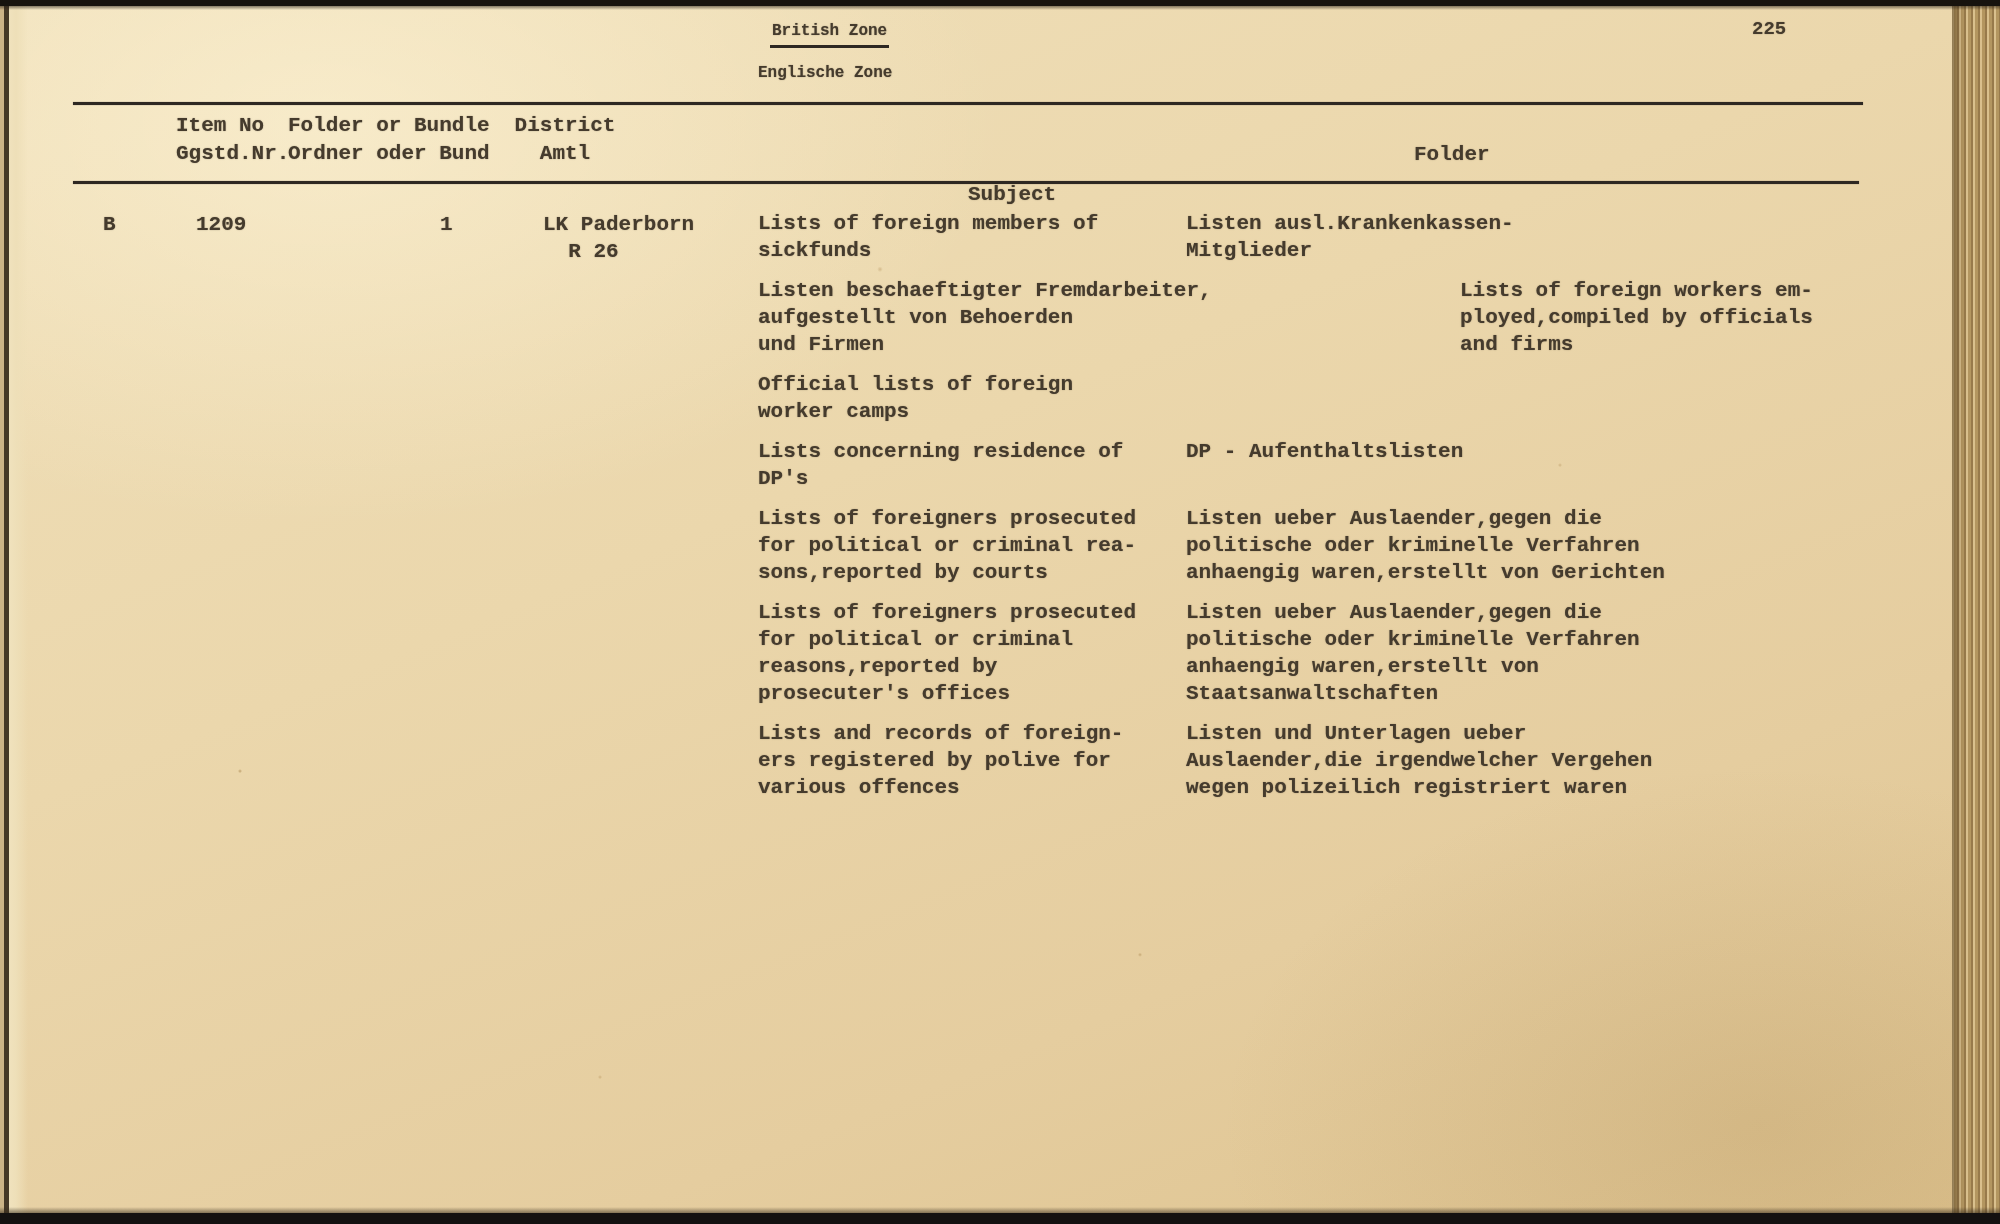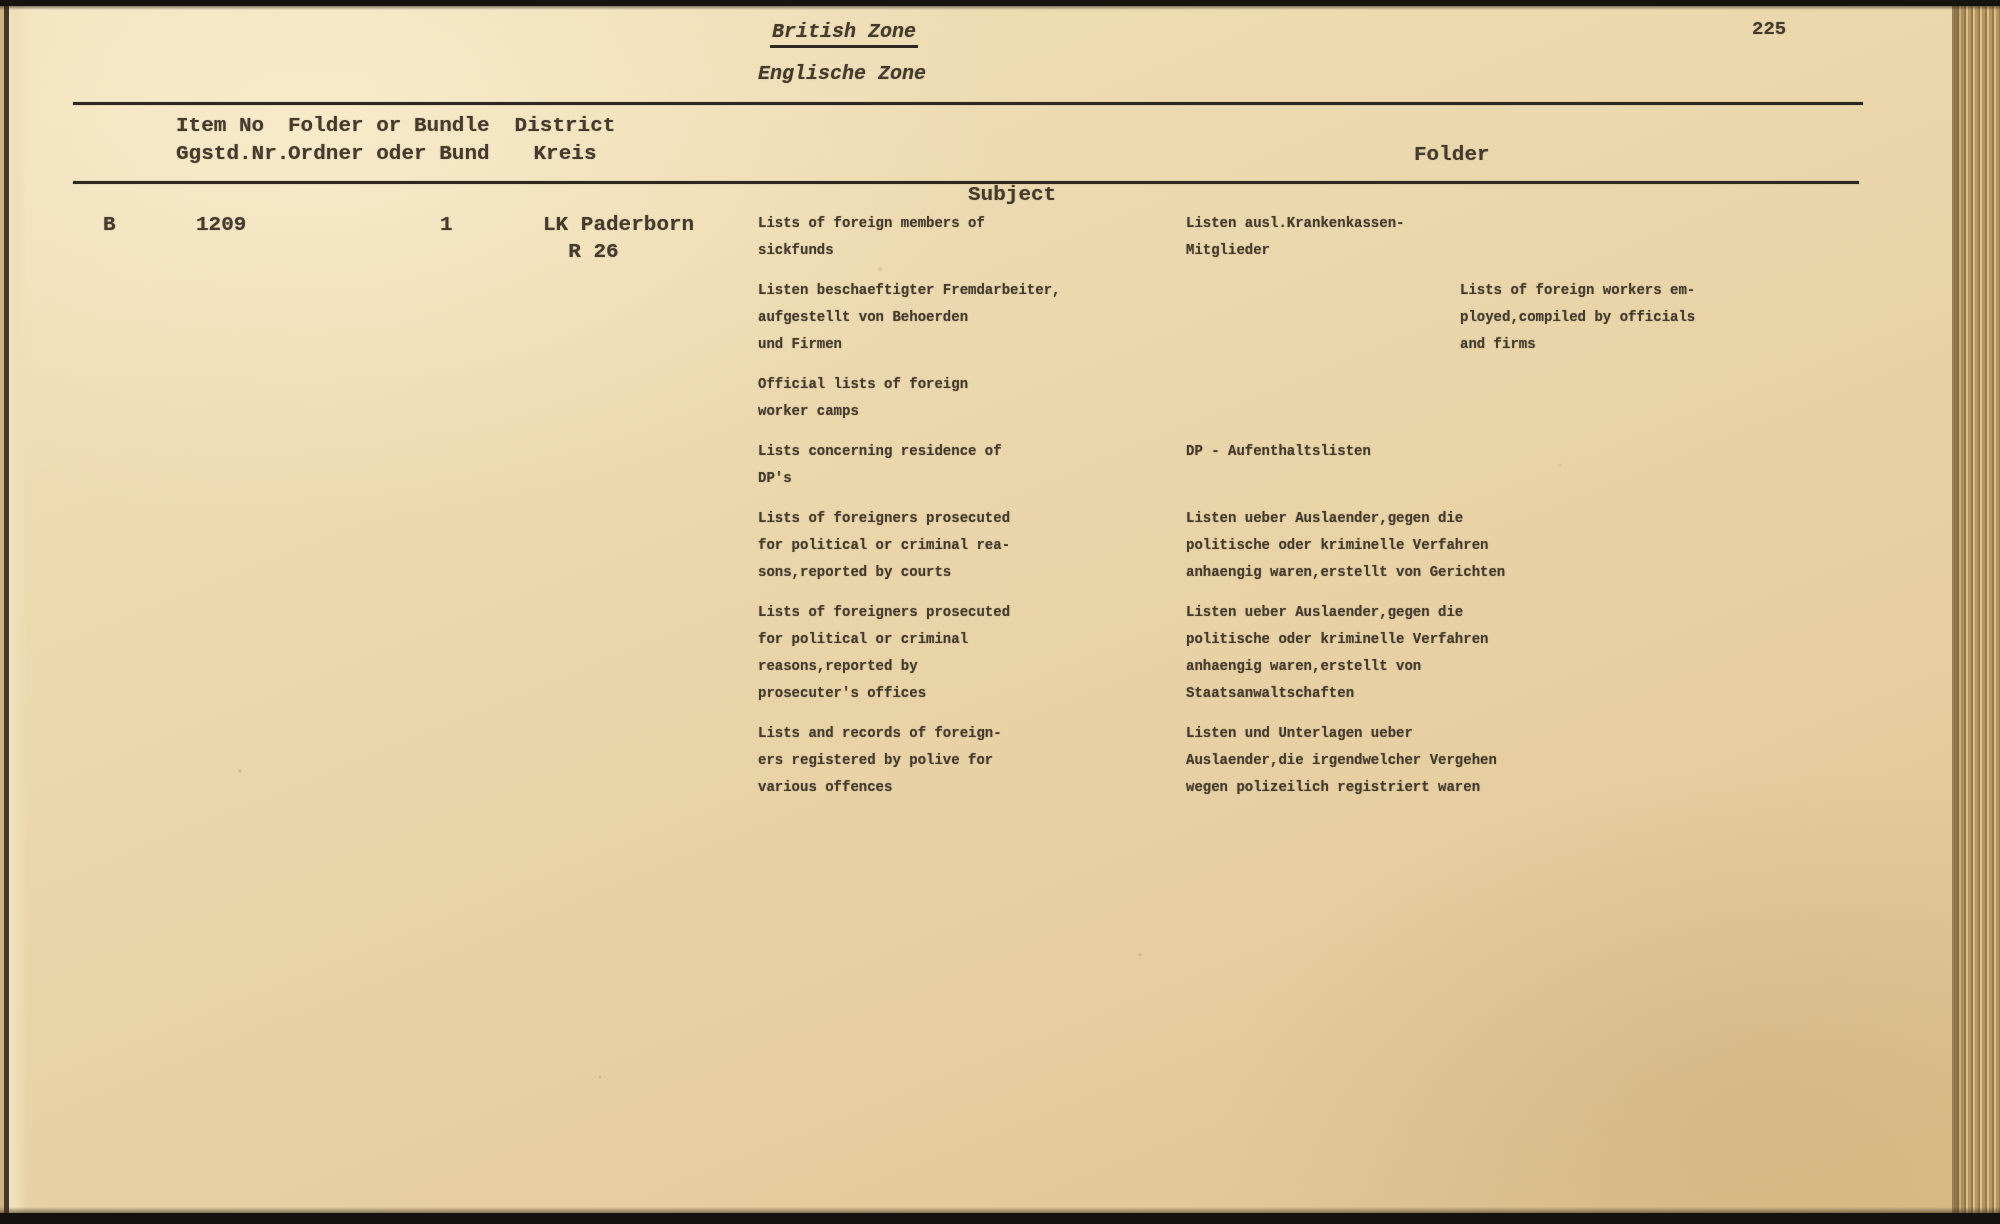--- a/index.html
+++ b/index.html
@@ -16,28 +16,28 @@
       radial-gradient(3px 3px at 78% 38%, rgba(160,120,60,.35), rgba(160,120,60,0) 70%),
       radial-gradient(3px 3px at 30% 88%, rgba(160,120,60,.35), rgba(160,120,60,0) 70%),
       linear-gradient(158deg, #f0e0ba 0%, #ebd7ac 40%, #e5cd9f 72%, #ddc28e 100%);
   }
   .txt {
     position:absolute; white-space:pre; font-size:21px; line-height:27px;
     text-shadow:0 0 1.2px rgba(69,59,45,.55);
   }
   .hdr { line-height:28px; }
   .center { text-align:center; }
-  .title { font-size:20px; line-height:23px;font-style:italic; }
+  .title { font-size:16px; line-height:23px; }
   .underlined { border-bottom:3px solid #2e2822; padding:0 2px 2px 2px; }
   .rule { position:absolute; height:3px; background:#2e2822; box-shadow:0 0 1px rgba(46,40,34,.7); }
 
   
   .entries { position:absolute; left:758px; top:210px; width:1130px; }
   .entry { display:flex; margin-bottom:13px; }
-  .cell { white-space:pre; font-size:14px; line-height:27px; text-shadow:0 0 1.2px rgba(69,59,45,.55); }
+  .cell { white-space:pre; font-size:21px; line-height:27px; text-shadow:0 0 1.2px rgba(69,59,45,.55); }
   .subj { flex:0 0 428px; width:428px; }
   .betr { flex:1; }
 
   
   .top-strip   { position:absolute; left:0; top:0; width:100%; height:6px; background:#17130e; z-index:5; }
   .top-fade    { position:absolute; left:0; top:6px; width:100%; height:4px;
                  background:linear-gradient(180deg, rgba(40,32,22,.55), rgba(40,32,22,0)); z-index:5; }
   .left-edge   { position:absolute; left:0; top:0; width:28px; height:100%; z-index:4;
                  background:linear-gradient(90deg,#cdb487 0px,#cdb487 4px,#463826 4px,#463826 9px,
                             #f0e2bd 9px,#eedfb8 16px, rgba(238,223,184,0) 28px); }
@@ -65,21 +65,21 @@
   <div class="txt" style="left:1752px; top:16px; font-size:19px;">225</div>
 
   <div class="rule" style="left:73px; top:102px; width:1790px;"></div>
   <div class="rule" style="left:73px; top:181px; width:1786px;"></div>
 
   <div class="txt hdr" style="left:176px; top:112px;">Item No
 Ggstd.Nr.</div>
   <div class="txt hdr" style="left:288px; top:112px;">Folder or Bundle
 Ordner oder Bund</div>
   <div class="txt hdr center" style="left:514px; top:112px; width:102px;">District
-Kreis</div>
+Amtl</div>
   <div class="txt hdr" style="left:968px; top:141px;margin-top:40px;">Subject</div>
   <div class="txt hdr" style="left:1414px; top:141px;">Folder</div>
 
   <div class="txt" style="left:103px; top:211px;">B</div>
   <div class="txt" style="left:196px; top:211px;">1209</div>
   <div class="txt" style="left:440px; top:211px;">1</div>
   <div class="txt" style="left:543px; top:211px;">LK Paderborn
   R 26</div>
 
   <div class="entries">

